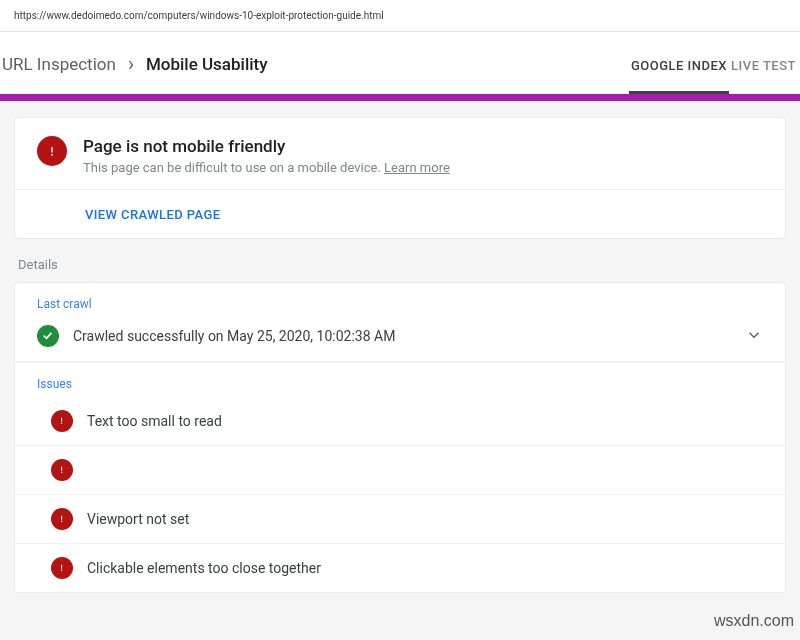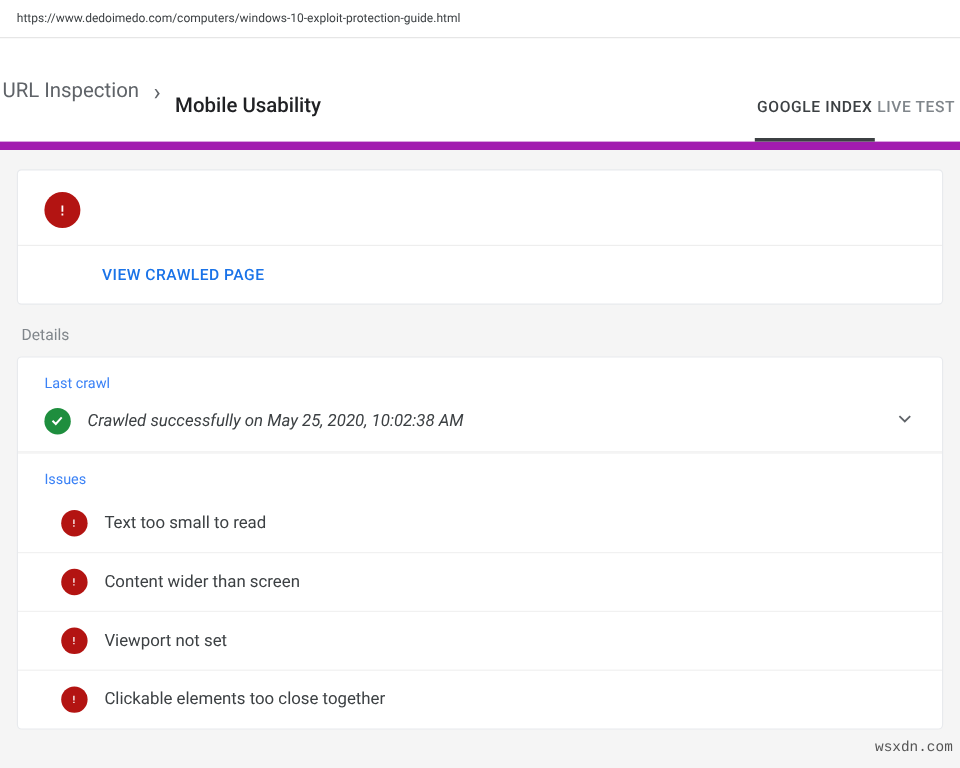--- a/index.html
+++ b/index.html
@@ -27,21 +27,21 @@
   }
   .breadcrumb {
     display: flex;
     align-items: center;
     gap: 12px;
     padding: 22px 0 20px 0;
     font-size: 17px;
   }
   .breadcrumb .root { color: #5f6368; font-weight: 400; }
   .breadcrumb .sep { color: #5f6368; font-size: 20px; line-height: 1; }
-  .breadcrumb .current { color: #202124; font-weight: 500; margin-top: 24px; }
+  .breadcrumb .current { color: #202124; font-weight: 500; }
   .tabs {
     display: flex;
   }
   .tab {
     font-size: 13px;
     font-weight: 500;
     letter-spacing: 0.5px;
     color: #80868b;
     padding: 22px 2px 18px 2px;
     border-bottom: 3px solid transparent;
@@ -100,43 +100,42 @@
     font-size: 12px;
     color: #3b82f6;
     padding: 14px 22px 0 22px;
   }
   .row {
     display: flex;
     align-items: center;
     gap: 14px;
     padding: 14px 22px;
     border-bottom: 1px solid #f1f1f1;
-    font-style: italic;
   }
   .row:last-child { border-bottom: none; }
   .row .text { flex: 1; font-size: 14px; color: #3c4043; }
   .chevron { color: #5f6368; cursor: pointer; }
   .issues-section { border-top: 1px solid #f1f1f1; }
   .issues-list .issue-item {
     display: flex;
     align-items: center;
     gap: 14px;
     padding: 13px 22px 13px 36px;
     border-top: 1px solid #f1f1f1;
     font-size: 14px;
     color: #3c4043;
   }
   .issues-list .issue-item:first-child { border-top: none; margin-top: 6px; }
   .watermark {
     position: fixed;
     right: 6px;
     bottom: 10px;
-    font-size: 12px;
+    font-size: 16px;
     color: #555;
-    font-family: Liberation Mono, monospace;
+    font-family: Liberation Sans, sans-serif;
     text-align: center;
   }
 </style>
 </head>
 <body>
 
 <div class="url-bar">https://www.dedoimedo.com/computers/windows-10-exploit-protection-guide.html</div>
 
 <div class="header-row">
   <div class="breadcrumb">
@@ -151,20 +150,26 @@
 </div>
 
 <div class="content">
 
   <div class="card">
     <div class="status-row">
       <div class="icon-circle large error-bg">
         <svg viewBox="0 0 24 24" fill="currentColor">
             <path d="M11 7h2v7h-2zM11 16h2v2h-2z"></path>
           </svg>
+      </div>
+      <div>
+        <div class="status-title">Page is not mobile friendly</div>
+        <div class="status-sub">
+          <span>This page can be difficult to use on a mobile device. </span><a>Learn more</a>
+        </div>
       </div>
     </div>
     <div class="action-row">
       <span class="action-link">VIEW CRAWLED PAGE</span>
     </div>
   </div>
 
   <div class="section-label">Details</div>
 
   <div class="card">
@@ -193,21 +198,20 @@
               </svg>
           </div>
           <span>Text too small to read</span>
         </div>
         <div class="issue-item">
           <div class="icon-circle small error-bg">
             <svg viewBox="0 0 24 24" fill="currentColor">
                 <path d="M11 7h2v7h-2zM11 16h2v2h-2z"></path>
               </svg>
           </div>
-          <span>Content wider than screen</span>
         </div>
         <div class="issue-item">
           <div class="icon-circle small error-bg">
             <svg viewBox="0 0 24 24" fill="currentColor">
                 <path d="M11 7h2v7h-2zM11 16h2v2h-2z"></path>
               </svg>
           </div>
           <span>Viewport not set</span>
         </div>
         <div class="issue-item">

